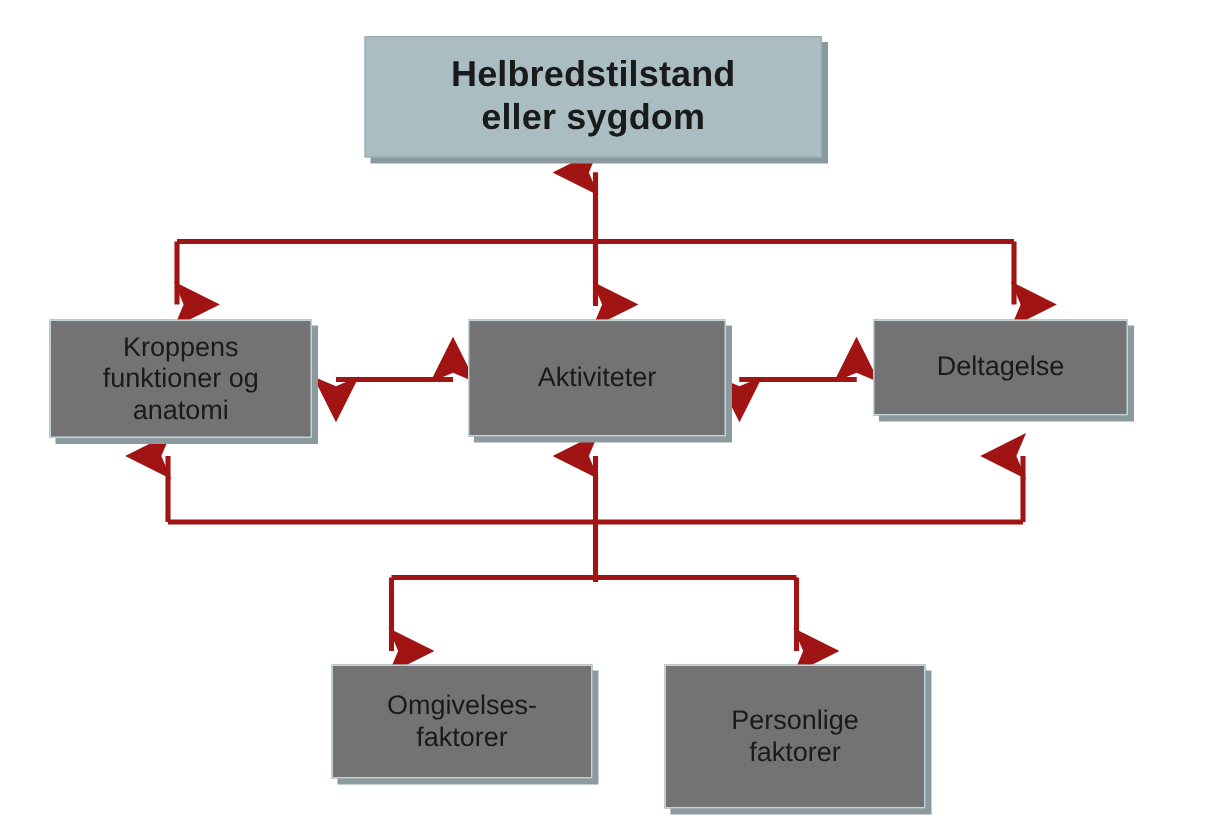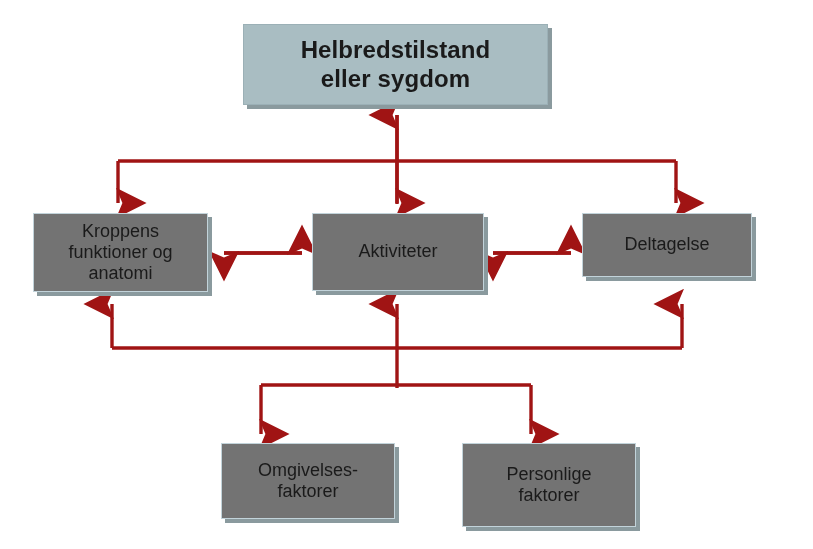--- a/index.html
+++ b/index.html
@@ -131,20 +131,20 @@
 
   <div class="node node-mid" style="left:582px; top:213px; width:170px; height:64px;">
     <span class="label">Deltagelse</span>
   </div>
 
   <div class="node node-bottom" style="left:174px; top:443px; width:174px; height:76px;margin-left:47px;">
     <span class="label">Omgivelses-
 faktorer</span>
   </div>
 
-  <div class="node node-bottom" style="left:462px; top:443px; width:174px; height:84px;">
+  <div class="node node-bottom" style="left:443px; top:443px; width:174px; height:96px;">
     <span class="label">Personlige
 faktorer</span>
   </div>
 
   <div class="copyright">© Birgitte Lerche-Barlach 2010</div>
 
 </div>
 
 </body></html>

